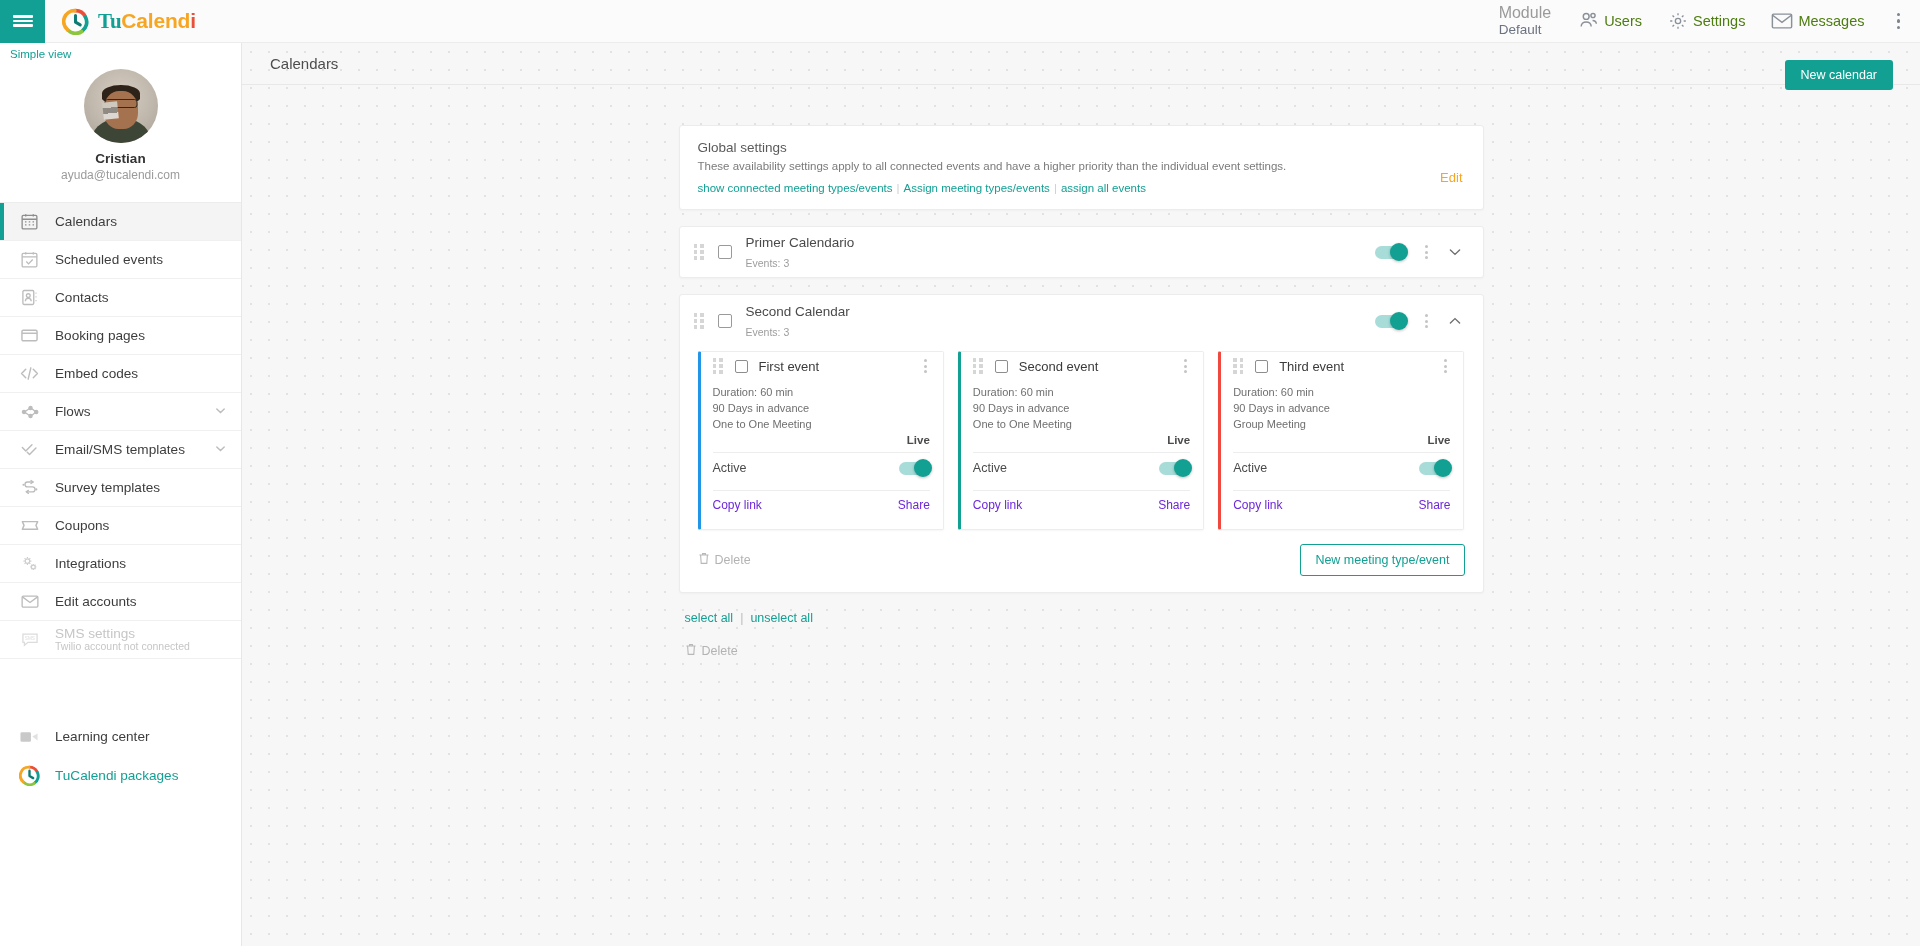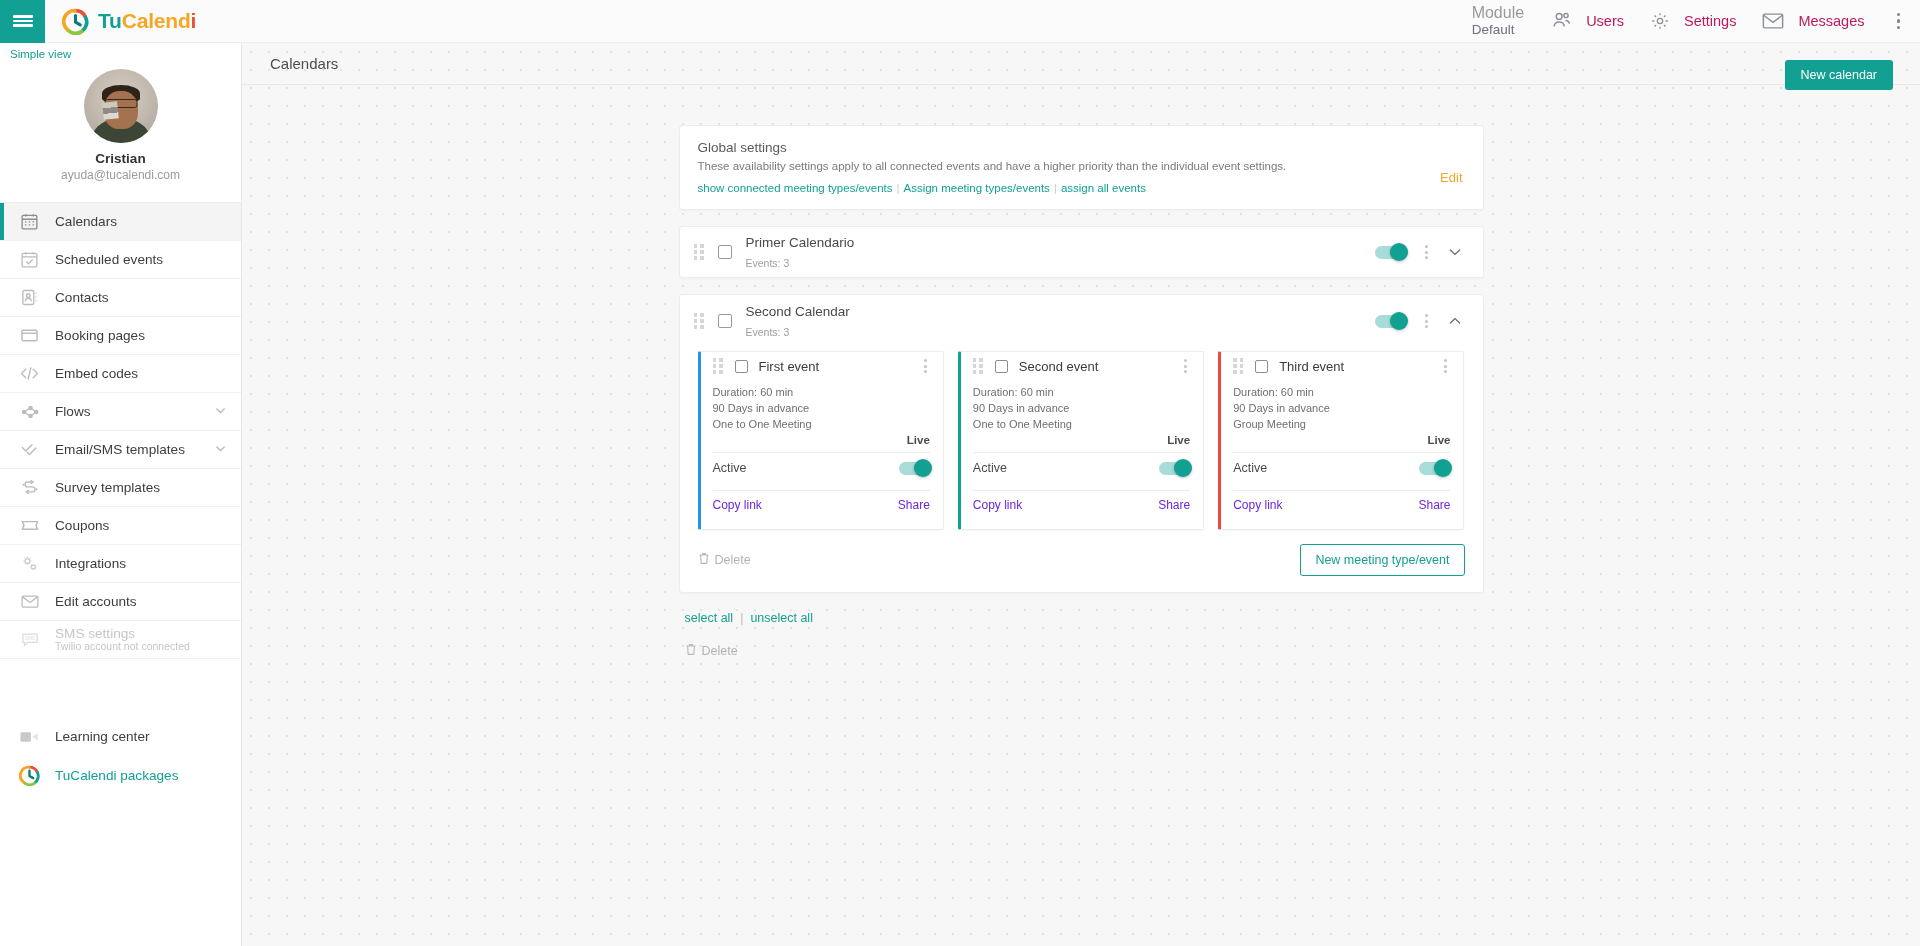--- a/index.html
+++ b/index.html
@@ -20,34 +20,34 @@
     z-index: 30;
   }
   .hamburger-box {
     width: 45px; height: 43px; background: #13a094;
     display: flex; align-items: center; justify-content: center;
     cursor: pointer; flex: 0 0 auto;
   }
   .hamburger-box .bar { width: 20px; height: 2.5px; background: #fff; border-radius: 1px; margin: 2.2px 0; display:block; }
   .brand { display: flex; align-items: center; margin-left: 17px; gap: 9px; }
   .brand-name { font-size: 21px; font-weight: bold; letter-spacing: -0.2px; }
-  .brand-name .t1 { color: #13a094; }
+  .brand-name .t1 { color: #13a094; font-family: Liberation Serif, serif; }
   .brand-name .t2 { color: #f6a623; }
   .brand-name .t3 { color: #e8503a; }
 
   .logo-mark { width: 27px; height: 27px; position: relative; flex: 0 0 auto; }
 
   .topbar-right {
     margin-left: auto; display: flex; align-items: center;
     gap: 26px; padding-right: 14px; height: 43px;
   }
   .module-block { line-height: 1.15; text-align: left; }
   .module-label { font-size: 16px; color: #9a9a9a; }
   .module-value { font-size: 13.5px; color: #6b7280; }
-  .top-item { display: flex; align-items: center; gap: 14px; cursor: pointer; color: #be185d; font-size: 14.5px; }
+  .top-item { display: flex; align-items: center; gap: 5px; cursor: pointer; color: #4d7c0f; font-size: 14.5px; }
   .top-item svg { display: block; }
   .kebab-top { display: flex; flex-direction: column; gap: 3px; cursor: pointer; padding: 4px 6px; }
   .kebab-top i { width: 3.5px; height: 3.5px; border-radius: 50%; background: #7c848c; display: block; }
 
   
   .sidebar {
     position: absolute; top: 43px; left: 0; width: 242px; height: 903px;
     background: #fff; border-right: 1px solid #e7e7e7;
     z-index: 20; overflow: hidden;
   }

